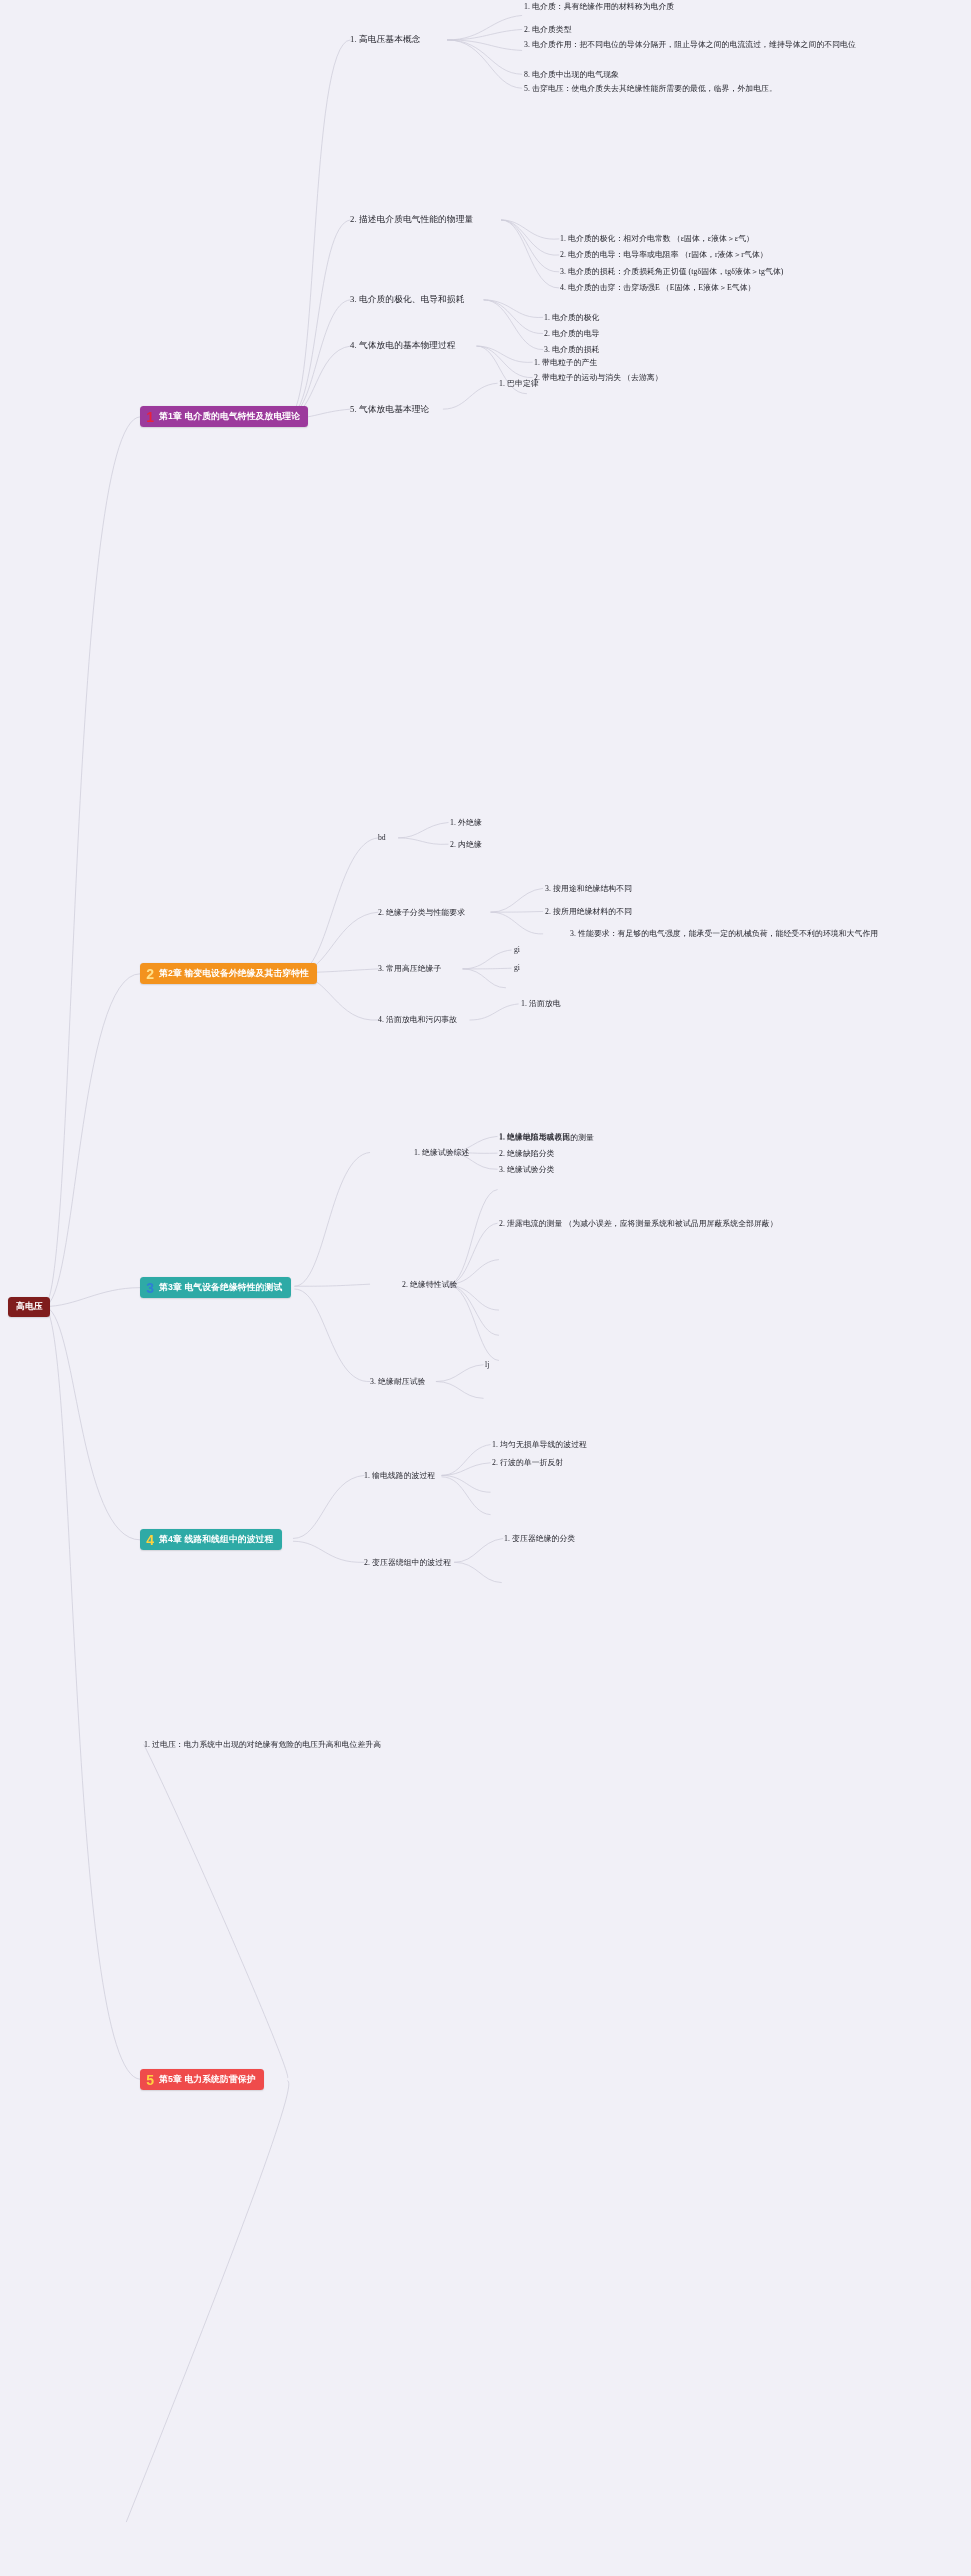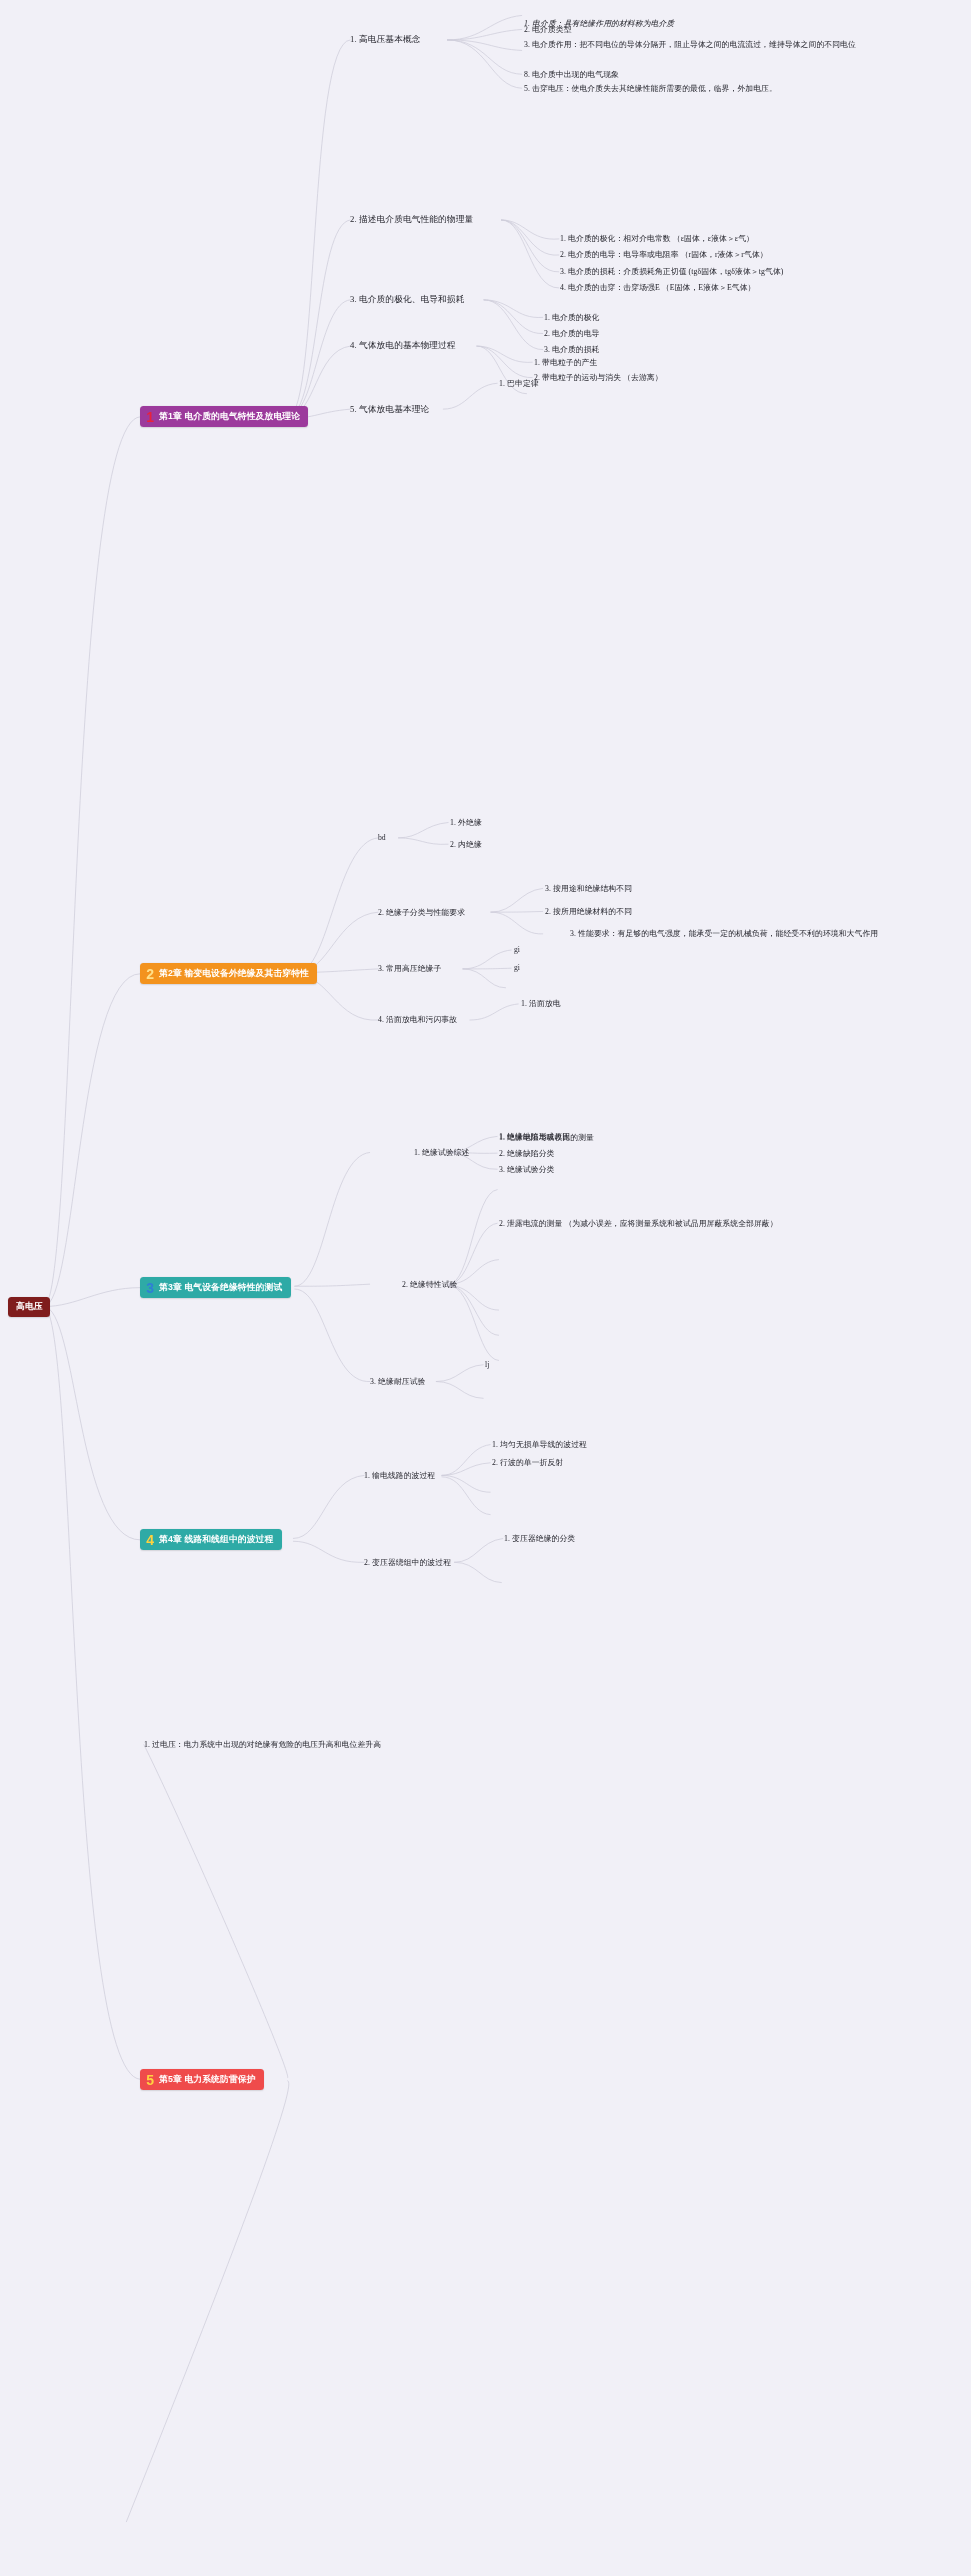--- a/index.html
+++ b/index.html
@@ -178,21 +178,21 @@
       <span>第5章 电力系统防雷保护</span>
     </div>
   </div>
 
   <div class="node mid" style="left:350px; top:34px;">1. 高电压基本概念</div>
   <div class="node mid" style="left:350px; top:214px;">2. 描述电介质电气性能的物理量</div>
   <div class="node mid" style="left:350px; top:294px;">3. 电介质的极化、电导和损耗</div>
   <div class="node mid" style="left:350px; top:340px;">4. 气体放电的基本物理过程</div>
   <div class="node mid" style="left:350px; top:404px;">5. 气体放电基本理论</div>
 
-  <div class="node leaf" style="left:524px; top:18px;font-style:italic;">1. 电介质：具有绝缘作用的材料称为电介质</div>
+  <div class="node leaf" style="left:524px; top:1px;">1. 电介质：具有绝缘作用的材料称为电介质</div>
   <div class="node leaf" style="left:524px; top:24px;">2. 电介质类型</div>
   <div class="node leaf wrap" style="left:524px; top:39px; width:441px;">3. 电介质作用：把不同电位的导体分隔开，阻止导体之间的电流流过，维持导体之间的不同电位</div>
   <div class="node leaf" style="left:524px; top:69px;">8. 电介质中出现的电气现象</div>
   <div class="node leaf" style="left:524px; top:83px;">5. 击穿电压：使电介质失去其绝缘性能所需要的最低，临界，外加电压。</div>
 
   <div class="node leaf" style="left:560px; top:233px;">1. 电介质的极化：相对介电常数 （ε固体，ε液体＞ε气）</div>
   <div class="node leaf" style="left:560px; top:249px;">2. 电介质的电导：电导率或电阻率 （r固体，r液体＞r气体）</div>
   <div class="node leaf" style="left:560px; top:266px;">3. 电介质的损耗：介质损耗角正切值 (tgδ固体，tgδ液体＞tg气体)</div>
   <div class="node leaf" style="left:560px; top:282px;">4. 电介质的击穿：击穿场强E （E固体，E液体＞E气体）</div>
 

